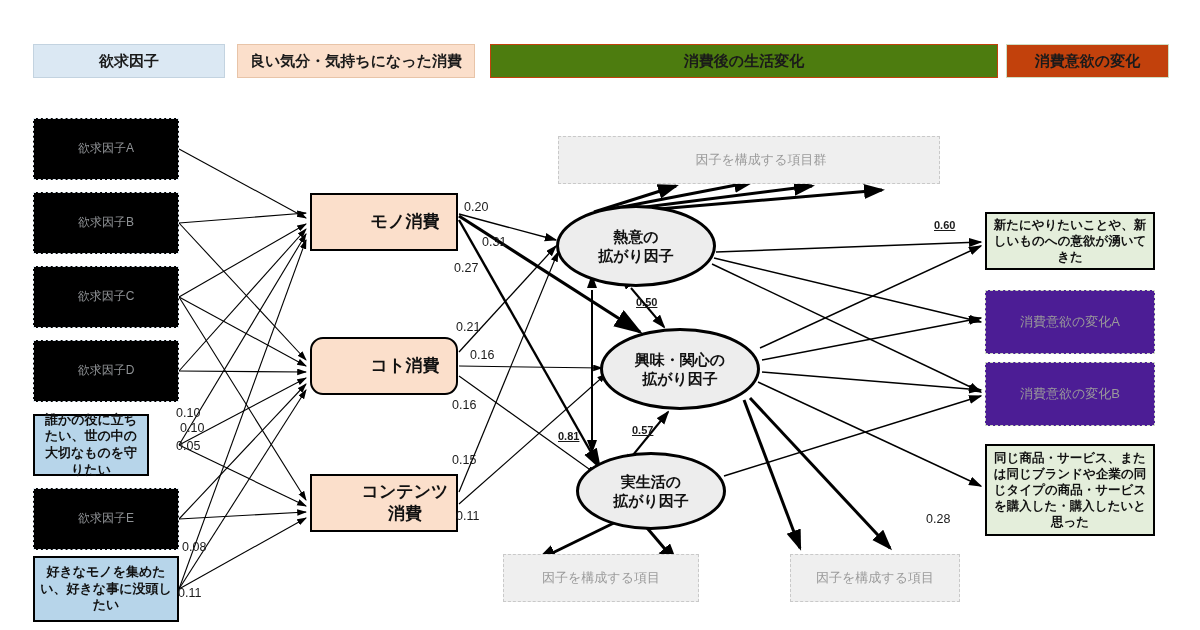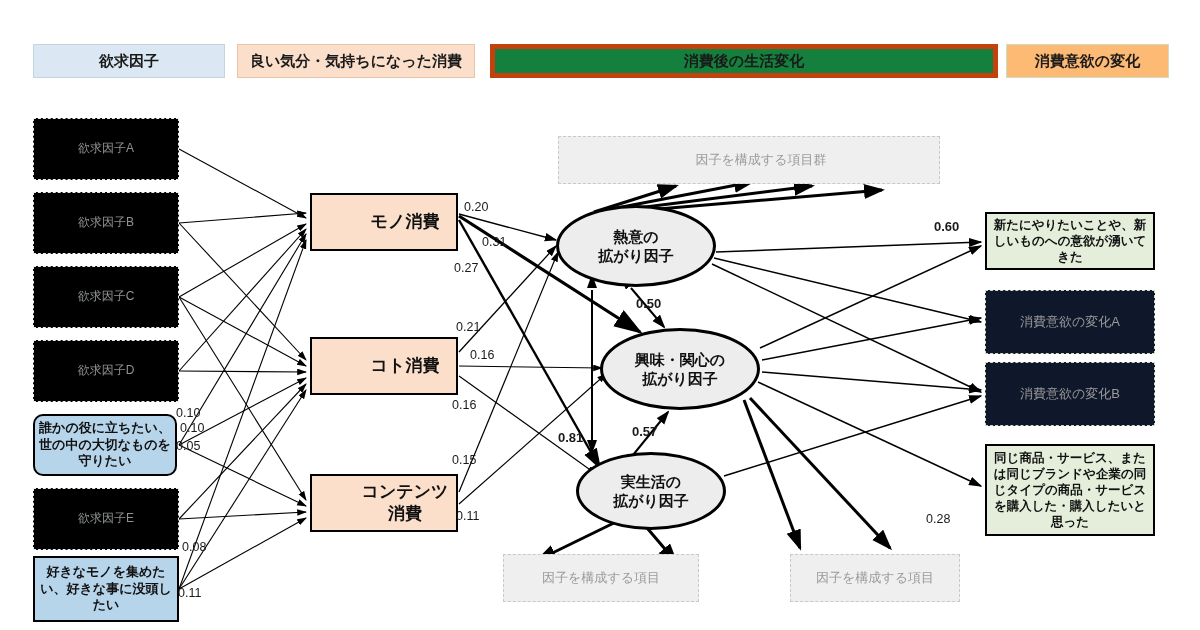--- a/index.html
+++ b/index.html
@@ -11,49 +11,49 @@
 
   svg#paths{position:absolute;left:0;top:0;width:1200px;height:630px;pointer-events:none;}
 
   .node{position:absolute;box-sizing:border-box;display:flex;align-items:center;
         justify-content:center;text-align:center;line-height:1.28;}
 
   
   .hdr{font-weight:bold;font-size:15px;color:#1a1a1a;}
   .hdr-blue {background:#dbe8f3;border:1px solid #c3d3e0;}
   .hdr-peach{background:#fbdfcb;border:1px solid #e8c4a8;}
-  .hdr-gray {background:#15803d;border:5px solid #c2410c;}
-  .hdr-green{background:#fdba74;border:1px solid #cfdec3;}
+  .hdr-gray {background:#4d7c0f;border:1px solid #c2410c;}
+  .hdr-green{background:#c2410c;border:1px solid #cfdec3;}
 
   
   .blue-ghost{background:#000000;border:1px dashed #e6eef5;color:#8f9295;font-size:12px;}
   .blue-solid{background:#b7d5ea;border:2.5px solid #000000;color:#111111;
               font-size:13px;font-weight:bold;padding:2px 4px;}
 
   
   .peach-solid{background:#fbdfcb;border:2.5px solid #000000;color:#111111;
                font-size:17px;font-weight:bold;padding-left:42px;}
 
   
   .gray-ghost{background:#efefef;border:1px dashed #c9c9c9;color:#9a9a9a;font-size:13px;}
 
   
-  .green-ghost{background:#0f172a;border:1px dashed #d2dfc6;color:#9a9a9a;font-size:13px;}
+  .green-ghost{background:#4c1d95;border:1px dashed #d2dfc6;color:#9a9a9a;font-size:13px;}
   .green-solid{background:#e4eedb;border:2.5px solid #000000;color:#111111;
                font-size:12.5px;font-weight:bold;padding:2px 5px;}
 
   
   .ellipse{position:absolute;box-sizing:border-box;background:#ededed;
            border:3px solid #000000;border-radius:50%;display:flex;
            align-items:center;justify-content:center;text-align:center;
            font-size:15px;font-weight:bold;color:#111;line-height:1.3;}
 
   
   .coef{position:absolute;font-size:12.5px;color:#1a1a1a;white-space:nowrap;}
-  .coef-b{font-weight:bold;font-size:13px;}
+  .coef-b{font-weight:bold;font-size:11px;text-decoration:underline;}
 </style>
 </head>
 <body>
 
 <div id="canvas">
 
   <svg id="paths" viewBox="0 0 1200 630" xmlns="http://www.w3.org/2000/svg">
     <defs>
       <marker id="ahThin" markerWidth="9" markerHeight="9" refX="8" refY="3" orient="auto" markerUnits="strokeWidth">
         <path d="M0,0 L9,3 L0,6 z" fill="#000"></path>
@@ -127,26 +127,26 @@
 
   <div class="node hdr hdr-blue" style="left:33px;top:44px;width:192px;height:34px;">欲求因子</div>
   <div class="node hdr hdr-peach" style="left:237px;top:44px;width:238px;height:34px;">良い気分・気持ちになった消費</div>
   <div class="node hdr hdr-gray" style="left:490px;top:44px;width:508px;height:34px;">消費後の生活変化</div>
   <div class="node hdr hdr-green" style="left:1006px;top:44px;width:163px;height:34px;">消費意欲の変化</div>
 
   <div class="node blue-ghost" style="left:33px;top:118px;width:146px;height:62px;">欲求因子A</div>
   <div class="node blue-ghost" style="left:33px;top:192px;width:146px;height:62px;">欲求因子B</div>
   <div class="node blue-ghost" style="left:33px;top:266px;width:146px;height:62px;">欲求因子C</div>
   <div class="node blue-ghost" style="left:33px;top:340px;width:146px;height:62px;">欲求因子D</div>
-  <div class="node blue-solid" style="left:33px;top:414px;width:144px;height:62px;border-radius:10px;">誰かの役に立ちたい、世の中の大切なものを守りたい</div>
+  <div class="node blue-solid" style="left:33px;top:414px;width:116px;height:62px;">誰かの役に立ちたい、世の中の大切なものを守りたい</div>
   <div class="node blue-ghost" style="left:33px;top:488px;width:146px;height:62px;">欲求因子E</div>
   <div class="node blue-solid" style="left:33px;top:556px;width:146px;height:66px;">好きなモノを集めたい、好きな事に没頭したい</div>
 
   <div class="node peach-solid" style="left:310px;top:193px;width:148px;height:58px;">モノ消費</div>
-  <div class="node peach-solid" style="left:310px;top:337px;width:148px;height:58px;">コト消費</div>
+  <div class="node peach-solid" style="left:310px;top:337px;width:148px;height:58px;border-radius:13px;">コト消費</div>
   <div class="node peach-solid" style="left:310px;top:474px;width:148px;height:58px;">コンテンツ消費</div>
 
   <div class="node gray-ghost" style="left:558px;top:136px;width:382px;height:48px;padding-left:24px;">因子を構成する項目群</div>
   <div class="node gray-ghost" style="left:503px;top:554px;width:196px;height:48px;">因子を構成する項目</div>
   <div class="node gray-ghost" style="left:790px;top:554px;width:170px;height:48px;">因子を構成する項目</div>
 
   <div class="ellipse" style="left:556px;top:205px;width:160px;height:82px;">
     <span>
       熱意の<br>拡がり因子
     </span>

